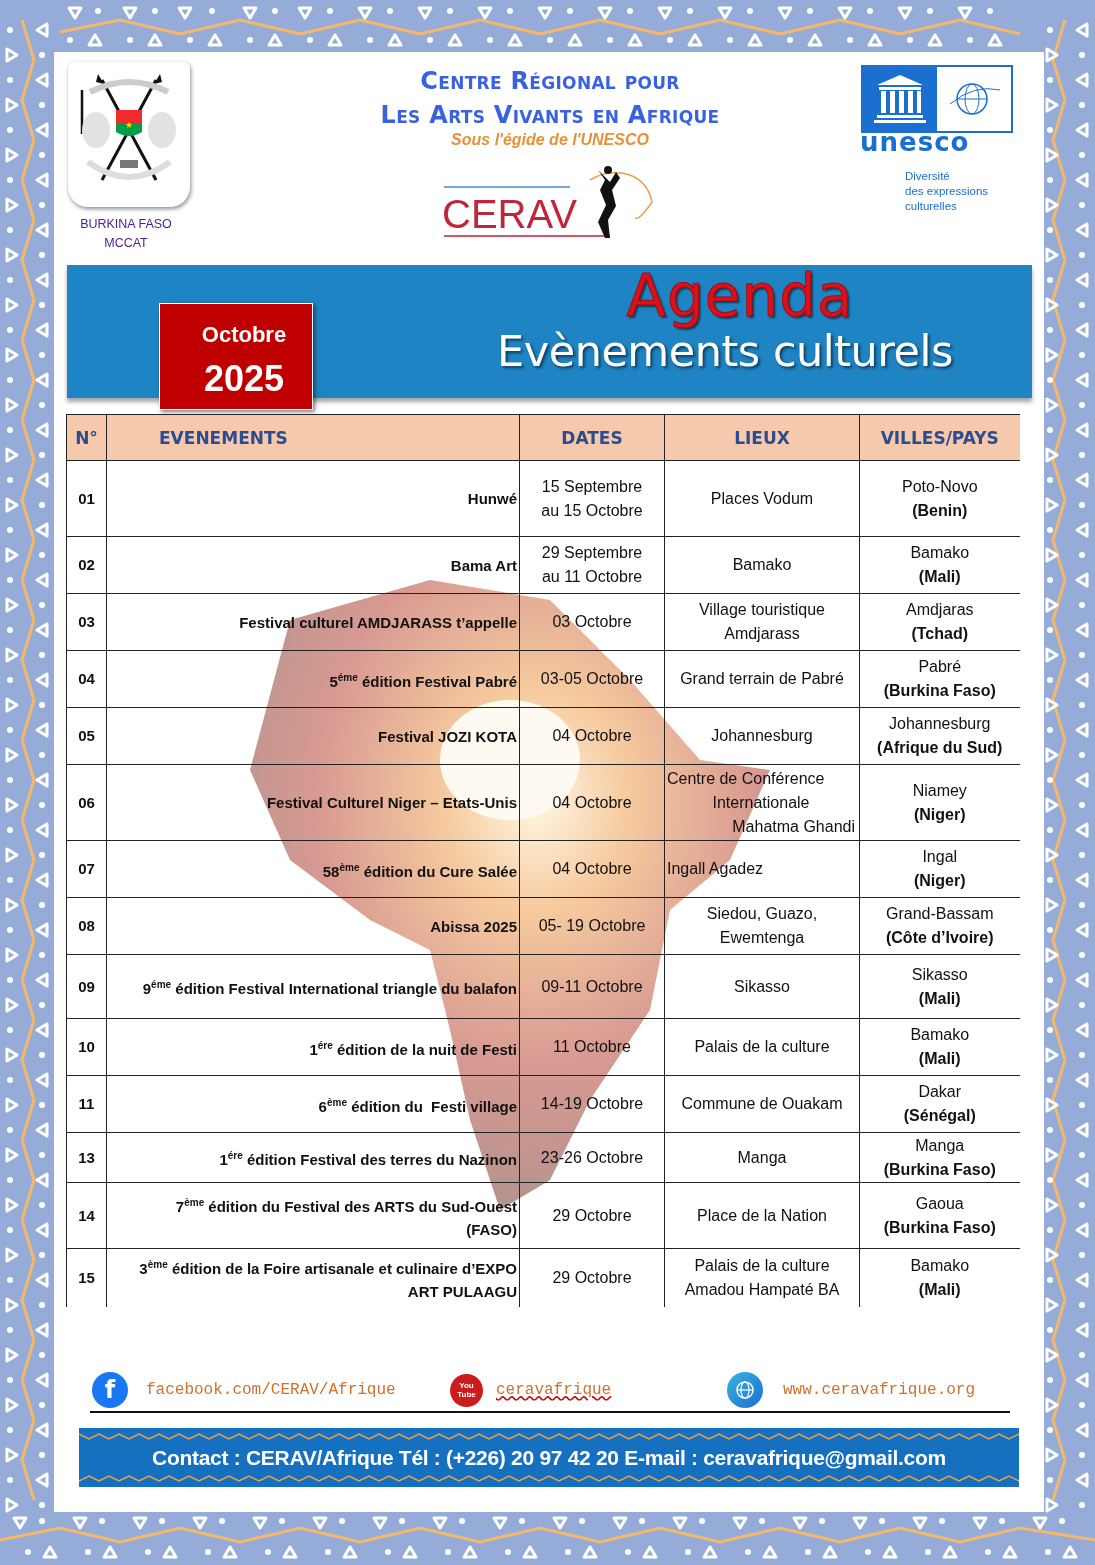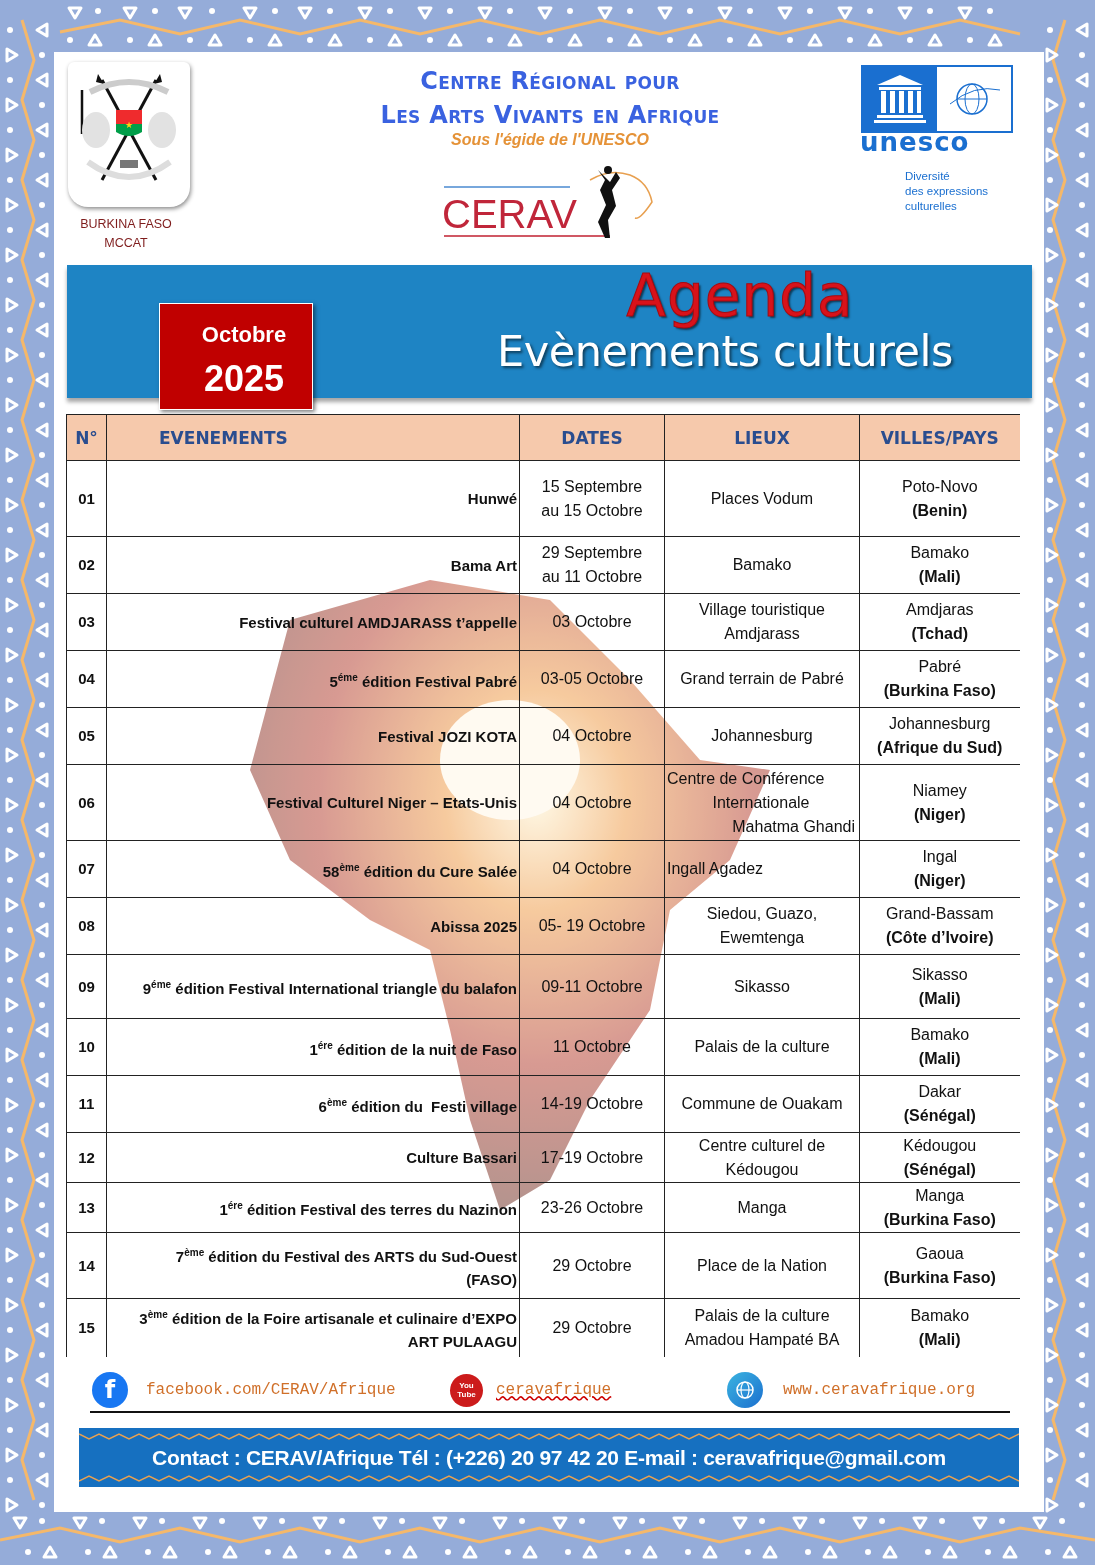--- a/index.html
+++ b/index.html
@@ -17,21 +17,21 @@
     background: #ffffff;
   }
   .coat {
     position: absolute; left: 68px; top: 62px; width: 122px; height: 145px;
     background: #fff; border-radius: 6px 6px 20px 20px;
     box-shadow: 1px 2px 4px rgba(0,0,0,0.45);
   }
   .coat svg { width: 100%; height: 100%; }
   .coat-caption {
     position: absolute; left: 60px; top: 215px; width: 132px;
-    text-align: center; font-size: 12.5px; line-height: 19px; color: #7f1d1d;
+    text-align: center; font-size: 12.5px; line-height: 19px; color: #4c1d95;
   }
   .org-title {
     position: absolute; left: 300px; top: 64px; width: 500px; text-align: center;
     color: #3a62e0; font-weight: bold; font-variant: small-caps;
     font-family: "DejaVu Sans", sans-serif; font-size: 24px; line-height: 34px;
     letter-spacing: 0.3px;
   }
   .org-sub {
     position: absolute; left: 300px; top: 131px; width: 500px; text-align: center;
     color: #e59237; font-style: italic; font-weight: bold; font-size: 16px;
@@ -638,21 +638,21 @@
         <td>
           <div>Sikasso</div>
         </td>
         <td class="ville">
           <div>Sikasso</div>
           <div style="font-weight: bold;">(Mali)</div>
         </td>
       </tr>
       <tr style="height: 57px;">
         <td class="no">10</td>
-        <td class="ev"><span>1</span><sup>ére</sup><span style="white-space: pre-wrap;"> édition de la nuit de Faso</span></td>
+        <td class="ev"><span>1</span><sup>ére</sup><span style="white-space: pre-wrap;"> édition de la nuit de Festi</span></td>
         <td>
           <div>11 Octobre</div>
         </td>
         <td>
           <div>Palais de la culture</div>
         </td>
         <td class="ville">
           <div>Bamako</div>
           <div style="font-weight: bold;">(Mali)</div>
         </td>
@@ -661,35 +661,20 @@
         <td class="no">11</td>
         <td class="ev"><span>6</span><sup>ème</sup><span style="white-space: pre-wrap;"> édition du  Festi village</span></td>
         <td>
           <div>14-19 Octobre</div>
         </td>
         <td>
           <div>Commune de Ouakam</div>
         </td>
         <td class="ville">
           <div>Dakar</div>
-          <div style="font-weight: bold;">(Sénégal)</div>
-        </td>
-      </tr>
-      <tr style="height: 50px;">
-        <td class="no">12</td>
-        <td class="ev"><span style="white-space: pre-wrap;">Culture Bassari</span></td>
-        <td>
-          <div>17-19 Octobre</div>
-        </td>
-        <td>
-          <div>Centre culturel de</div>
-          <div>Kédougou</div>
-        </td>
-        <td class="ville">
-          <div>Kédougou</div>
           <div style="font-weight: bold;">(Sénégal)</div>
         </td>
       </tr>
       <tr style="height: 50px;">
         <td class="no">13</td>
         <td class="ev"><span>1</span><sup>ére</sup><span style="white-space: pre-wrap;"> édition Festival des terres du Nazinon</span></td>
         <td>
           <div>23-26 Octobre</div>
         </td>
         <td>

